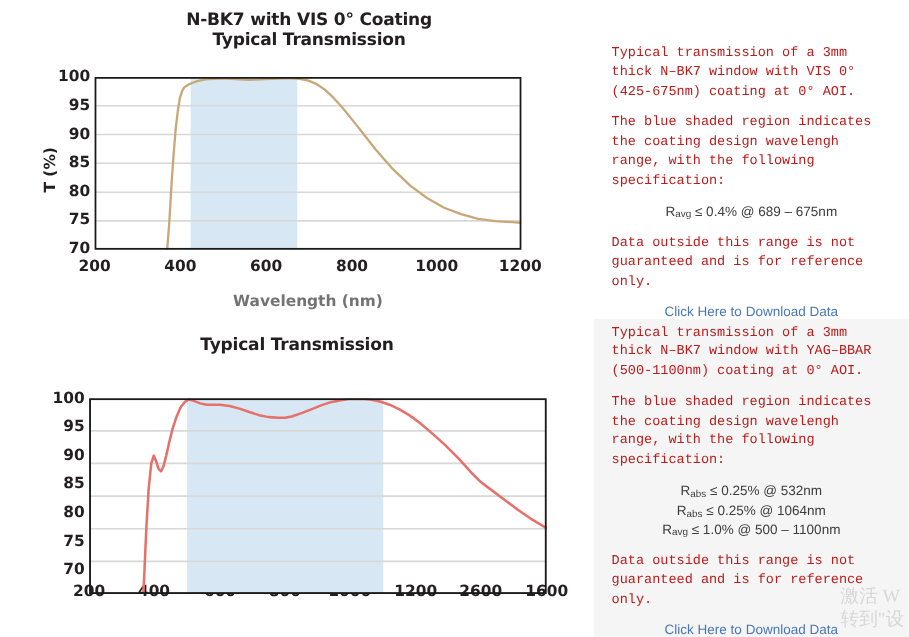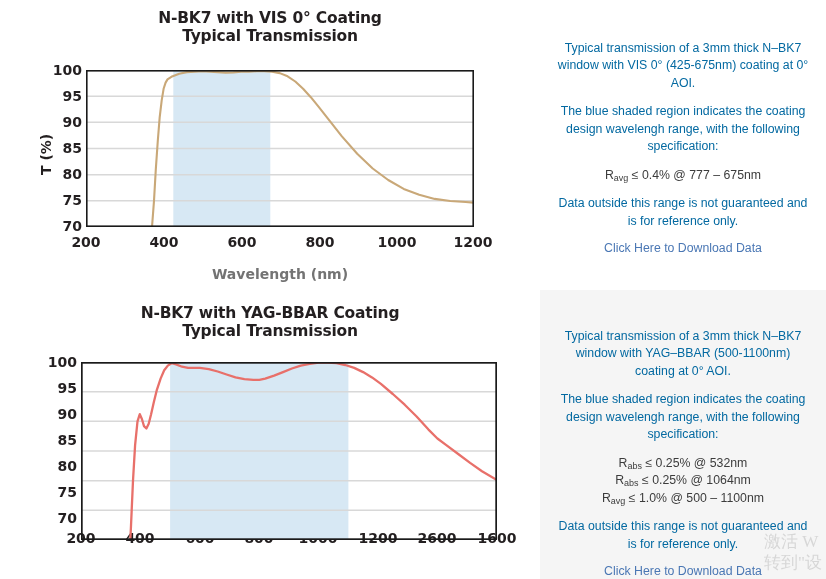--- a/index.html
+++ b/index.html
@@ -114,25 +114,24 @@
     font-size: 17px;
     line-height: 1.25;
     text-align: left;
     pointer-events: none;
     font-family: Liberation Serif, serif;
     white-space: pre;
   }
 
   
   .info-para {
-    font-family: Liberation Sans, sans-serif;
+    font-family: Liberation Mono, monospace;
     font-size: 12.3px;
     line-height: 1.42;
-    color: #0369a1;
-    text-align: center;
+    color: #b91c1c;
     margin: 0 0 11px 0;
     max-width: 262px;
   }
   .spec-line {
     font-family: "Liberation Sans", sans-serif;
     font-size: 12.3px;
     line-height: 1.32;
     color: #3c3c3c;
     text-align: center;
     margin: 0;
@@ -150,21 +149,21 @@
   }
 </style>
 </head>
 <body>
 
 <div class="page">
 
   <div class="row row-top">
 
     <div class="chart-cell">
-      <div class="chart-title" style="position:absolute; left:0; top:10px; width:540px; font-size:15.5px;">
+      <div class="chart-title" style="position:absolute; left:0; top:10px; width:540px; font-size:15.5px;padding-left:11px;">
         <span class="l1">N-BK7 with VIS 0° Coating</span>
         <span class="l2">Typical Transmission</span>
       </div>
 
       <div class="ylabel" style="left:38px; top:175px; font-size:14px;">T (%)</div>
 
       <div class="ytick" style="left:50px; top:62px;  width:32px; font-size:14px;">100</div>
       <div class="ytick" style="left:50px; top:88px;  width:32px; font-size:14px;">95</div>
       <div class="ytick" style="left:50px; top:114px; width:32px; font-size:14px;">90</div>
       <div class="ytick" style="left:50px; top:140px; width:32px; font-size:14px;">85</div>
@@ -209,34 +208,33 @@
     </div>
 
     <div class="vsep" style="left:540px;"></div>
 
     <div class="info-cell top">
       <div style="height:40px;"></div>
       <p class="info-para">Typical transmission of a 3mm thick N–BK7 window with VIS 0° (425-675nm) coating at 0° AOI.</p>
       <p class="info-para">The blue shaded region indicates the coating design wavelengh range, with the following specification:</p>
       <div class="spec-block">
         <p class="spec-line">
-          <span>R</span><span class="sub">avg</span><span> ≤ 0.4% @ 777 – 675nm</span>
+          <span>R</span><span class="sub">avg</span><span> ≤ 0.4% @ 689 – 675nm</span>
         </p>
       </div>
       <p class="info-para">Data outside this range is not guaranteed and is for reference only.</p>
       <a class="dl-link">Click Here to Download Data</a>
     </div>
   </div>
 
   <div class="row row-bottom">
     <div class="hsep hsep-top"></div>
 
     <div class="chart-cell">
       <div class="chart-title" style="position:absolute; left:0; top:15px; width:540px; font-size:15.5px;">
-        <span class="l1">N-BK7 with YAG-BBAR Coating</span>
         <span class="l2">Typical Transmission</span>
       </div>
 
       <div class="ytick" style="left:45px; top:64px;  width:32px; font-size:14px;">100</div>
       <div class="ytick" style="left:45px; top:90px;  width:32px; font-size:14px;">95</div>
       <div class="ytick" style="left:45px; top:116px; width:32px; font-size:14px;">90</div>
       <div class="ytick" style="left:45px; top:142px; width:32px; font-size:14px;">85</div>
       <div class="ytick" style="left:45px; top:168px; width:32px; font-size:14px;">80</div>
       <div class="ytick" style="left:45px; top:194px; width:32px; font-size:14px;">75</div>
       <div class="ytick" style="left:45px; top:220px; width:32px; font-size:14px;">70</div>

